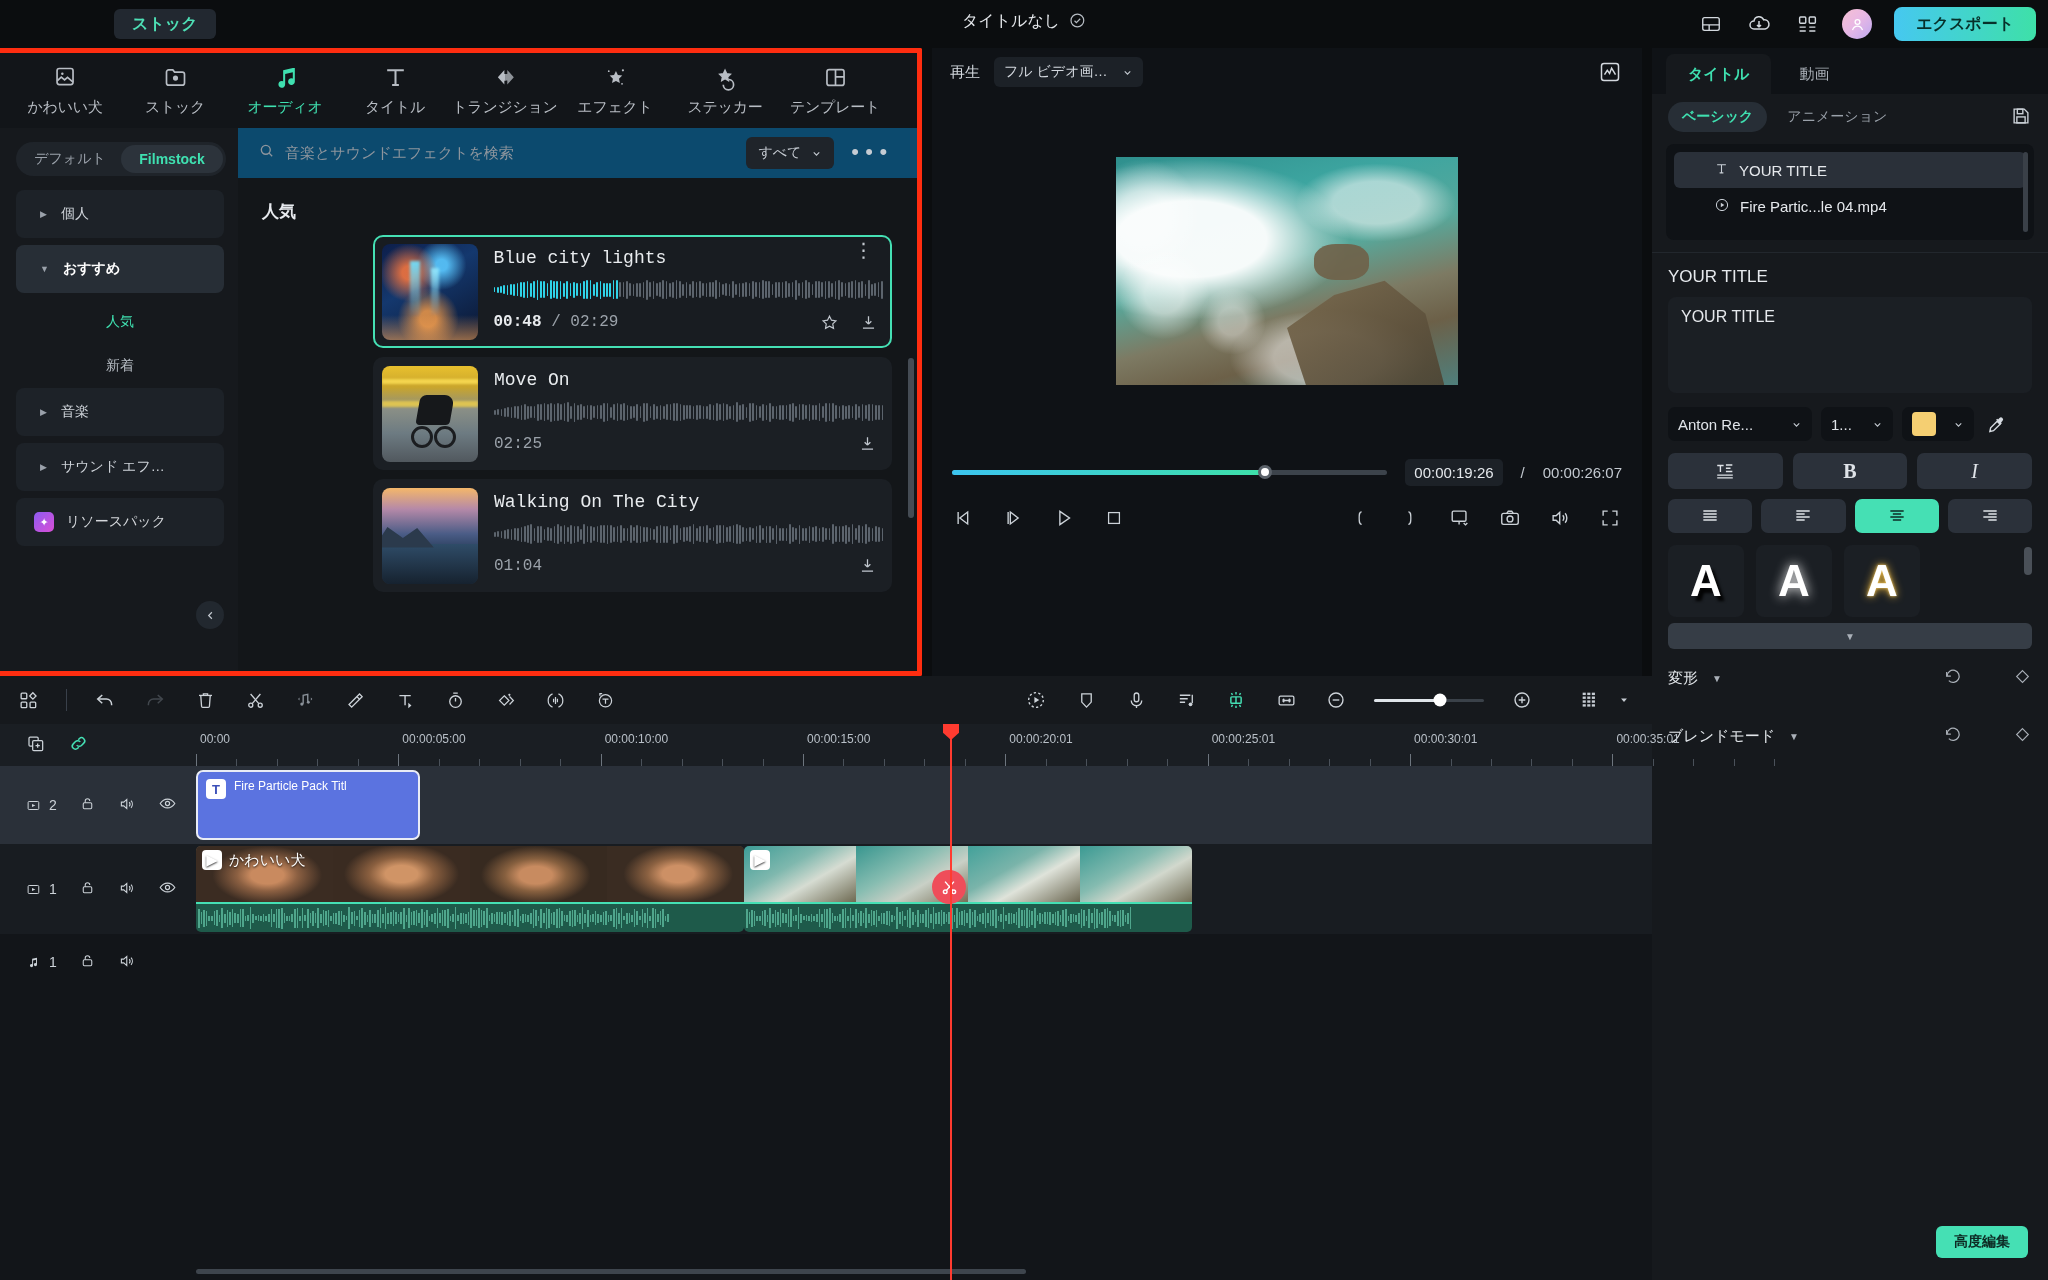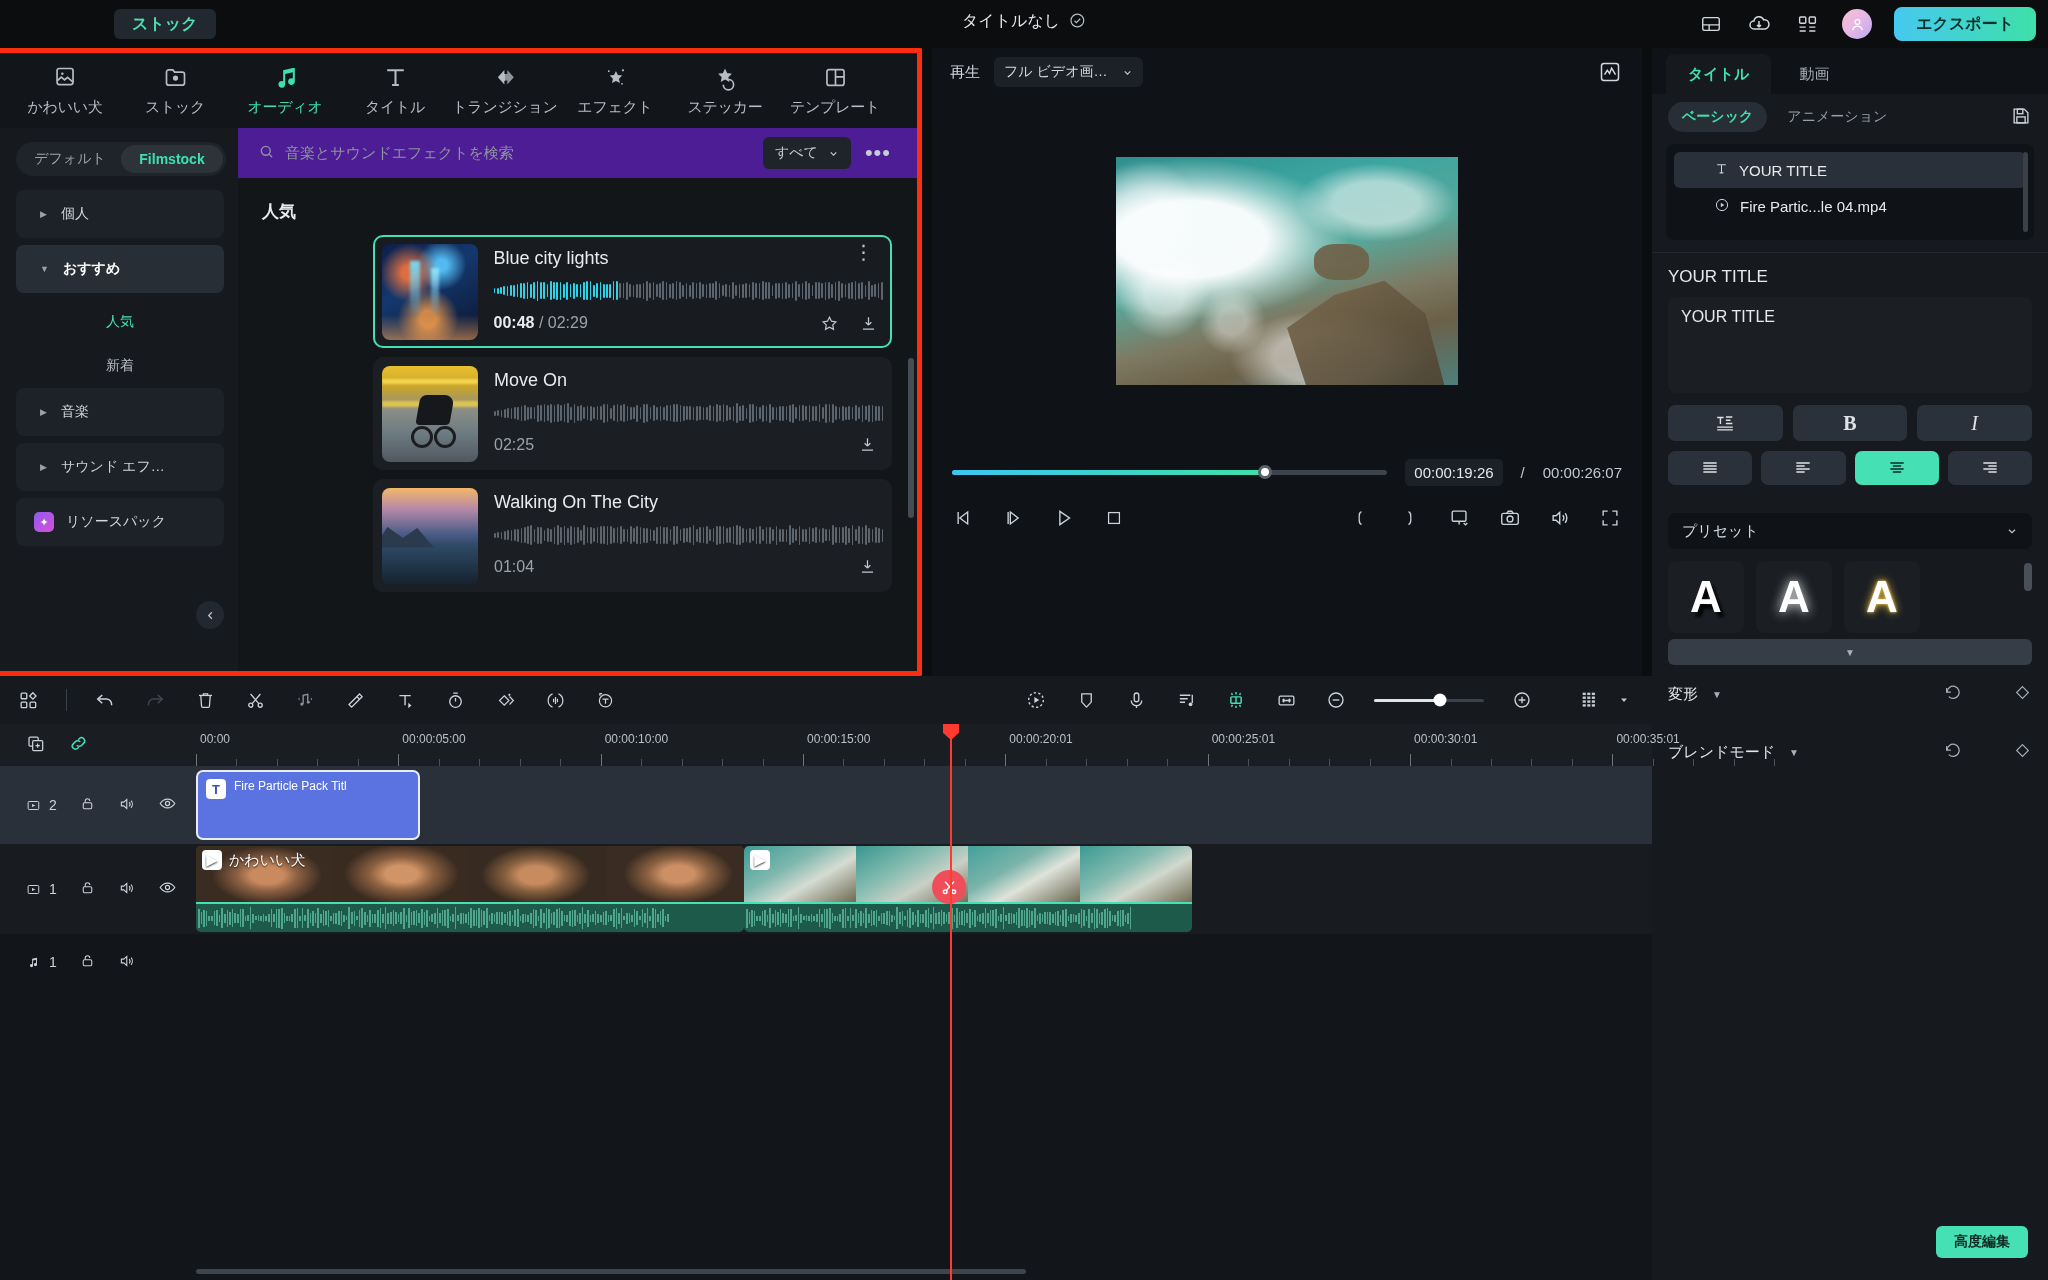--- a/index.html
+++ b/index.html
@@ -53,21 +53,21 @@
   .cat { height:48px; width:208px; border-radius:8px; display:flex; align-items:center; padding-left:24px; gap:14px; font-size:14px; color:#cfd4da; cursor:pointer; margin-bottom:7px; }
   .cat.open { background:#272e36; font-weight:bold; color:#fff; }
   .cat.plain { background:#1d2228; }
   .sub { height:44px; display:flex; align-items:center; justify-content:center; width:208px; font-size:14px; color:#b6bcc3; cursor:pointer; }
   .sub.on { color:#3fe0b0; }
   .tri { font-size:9px; color:#9aa1aa; }
   .respack { height:48px; width:208px; border-radius:8px; background:#1d2228; display:flex; align-items:center; gap:12px; padding-left:18px; font-size:14px; cursor:pointer; }
   .respack .dot { width:20px;height:20px;border-radius:5px;background:linear-gradient(135deg,#8d5bf0,#d94fd6); display:flex;align-items:center;justify-content:center;color:#fff;font-size:11px;}
   .collapse-btn { position:absolute; left:196px; bottom:42px; width:28px; height:28px; border-radius:50%; background:#22282f; display:flex;align-items:center;justify-content:center; cursor:pointer; color:#c3c9d0; font-size:12px;}
 
-  .lp-main { flex:1; background:#4c1d95; position:relative; }
+  .lp-main { flex:1; background:#0c4a6e; position:relative;font-family:Liberation Mono, monospace; }
   .searchrow { height:50px; display:flex; align-items:center; padding:0 22px 0 20px; gap:10px; }
   .searchrow .sinp { flex:1; display:flex; align-items:center; gap:10px; color:#8e959d; font-size:15px; }
   .allsel { height:32px; padding:0 12px; background:#1f242a; border-radius:6px; display:flex; align-items:center; gap:10px; font-size:14px; color:#c6ccd3; cursor:pointer; }
   .dots { font-size:22px; color:#c6ccd3; cursor:pointer; letter-spacing:1px; padding:0 4px;}
   .listwrap { position:absolute; left:0; right:0; top:50px; bottom:0; background:#131619; overflow:hidden; }
   .sechead { font-size:17px; font-weight:bold; color:#e7eaee; padding:22px 0 12px 24px; }
   .rows { padding:0 25px 0 135px; }
   .arow { display:flex; gap:16px; height:113px; border-radius:10px; margin-bottom:9px; padding:9px; background:#1b1f24; position:relative; }
   .arow.sel { border:2.5px solid #45e0b4; padding:6.5px; background:#181c21; }
   .thumb { width:96px; height:96px; border-radius:8px; overflow:hidden; flex:none; position:relative; }
@@ -933,20 +933,46 @@
         </span>
         <span>Fire Partic...le 04.mp4</span>
       </div>
       <div class="lyrbar"></div>
     </div>
 
     <div class="rdiv"></div>
     <div class="rtitle">YOUR TITLE</div>
     <div class="tarea">YOUR TITLE</div>
 
+    <div class="fontrow">
+      <div class="fsel w1">
+        <span>Anton Re...</span>
+        <svg width="11" height="11" viewBox="0 0 24 24" fill="none" stroke="#c6ccd3" stroke-width="2.4">
+            <path d="M6 9.5l6 6 6-6"></path>
+          </svg>
+      </div>
+      <div class="fsel w2">
+        <span>1...</span>
+        <svg width="11" height="11" viewBox="0 0 24 24" fill="none" stroke="#c6ccd3" stroke-width="2.4">
+            <path d="M6 9.5l6 6 6-6"></path>
+          </svg>
+      </div>
+      <div class="fsel w3">
+        <span class="swatch"></span>
+        <svg width="11" height="11" viewBox="0 0 24 24" fill="none" stroke="#c6ccd3" stroke-width="2.4">
+            <path d="M6 9.5l6 6 6-6"></path>
+          </svg>
+      </div>
+      <span class="eyedrop">
+        <svg width="21" height="21" viewBox="0 0 24 24" fill="none" stroke="currentColor" stroke-width="1.6">
+            <path d="M18.8 4.6a2.4 2.4 0 00-3.4 0l-1.6 1.6-.9-.9-1.4 1.4 5.2 5.2 1.4-1.4-.9-.9 1.6-1.6a2.4 2.4 0 000-3.4z" fill="currentColor" stroke="none"></path>
+            <path d="M12.8 8.3L5.3 15.8 4.4 20l4.2-.9 7.5-7.5z"></path>
+          </svg>
+      </span>
+    </div>
 
     <div class="bir">
       <div class="bbtn">
         <svg width="22" height="22" viewBox="0 0 24 24" fill="none" stroke="currentColor" stroke-width="1.5">
             <path d="M3.5 6h7M7 6v7"></path>
             <path d="M13 5.5h7M13 9h5M13 12.5h7"></path>
             <path d="M3.5 16.5h17M3.5 19.5h17"></path>
           </svg>
       </div>
       <div class="bbtn" style="font-size:20px;font-weight:bold;font-family:'Liberation Serif',serif;">
@@ -973,26 +999,20 @@
             <path d="M4 6h16M7 9.6h10M4 13.2h16M7 16.8h10"></path>
           </svg>
       </div>
       <div class="abtn">
         <svg width="20" height="20" viewBox="0 0 24 24" fill="none" stroke="currentColor" stroke-width="1.7">
             <path d="M4 6h16M10 9.6h10M4 13.2h16M10 16.8h10"></path>
           </svg>
       </div>
     </div>
 
-    <div class="presetsel">
-      <span>プリセット</span>
-      <svg width="12" height="12" viewBox="0 0 24 24" fill="none" stroke="#c6ccd3" stroke-width="2.2">
-          <path d="M6 9.5l6 6 6-6"></path>
-        </svg>
-    </div>
     <div class="presets">
       <div class="pbox" style="color:#fff;text-shadow:4px 5px 3px rgba(0,0,0,.9);">
         <span>A</span>
       </div>
       <div class="pbox" style="color:#fff;text-shadow:0 0 12px rgba(255,255,255,.95);">
         <span>A</span>
       </div>
       <div class="pbox" style="color:#fff;text-shadow:0 0 9px #f0b93c, 0 0 3px #f5d27a;">
         <span>A</span>
       </div>

